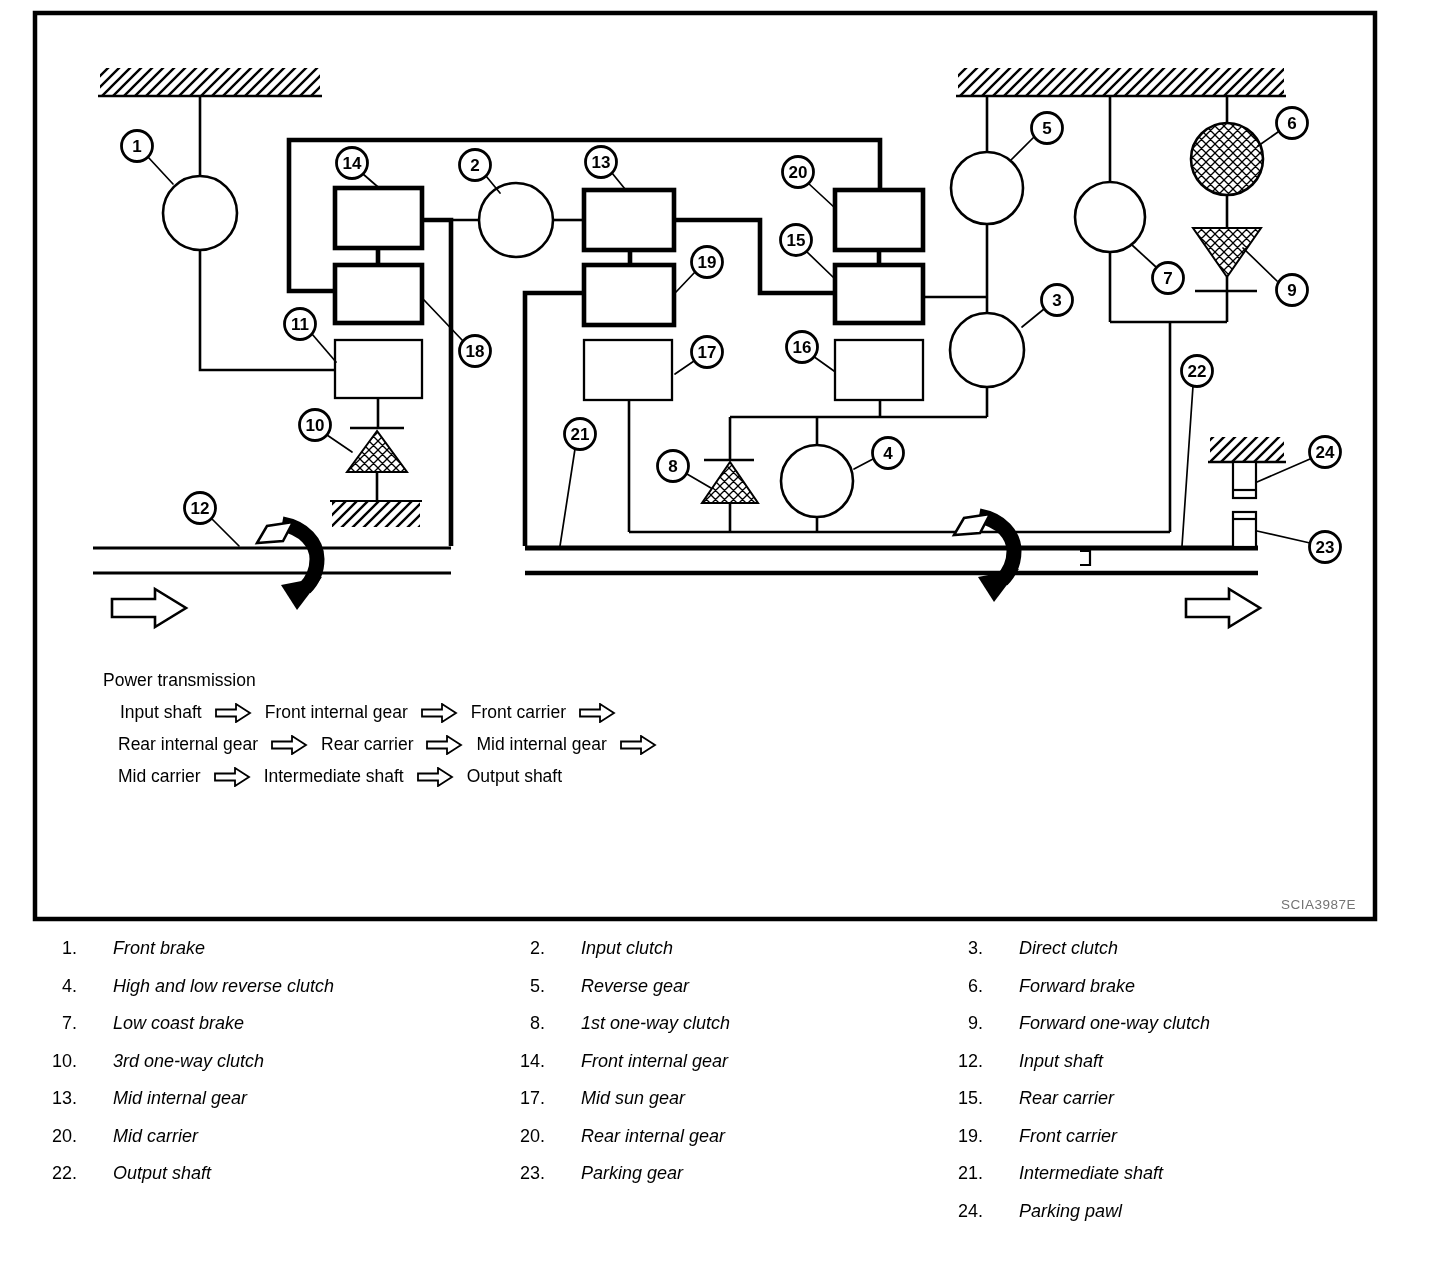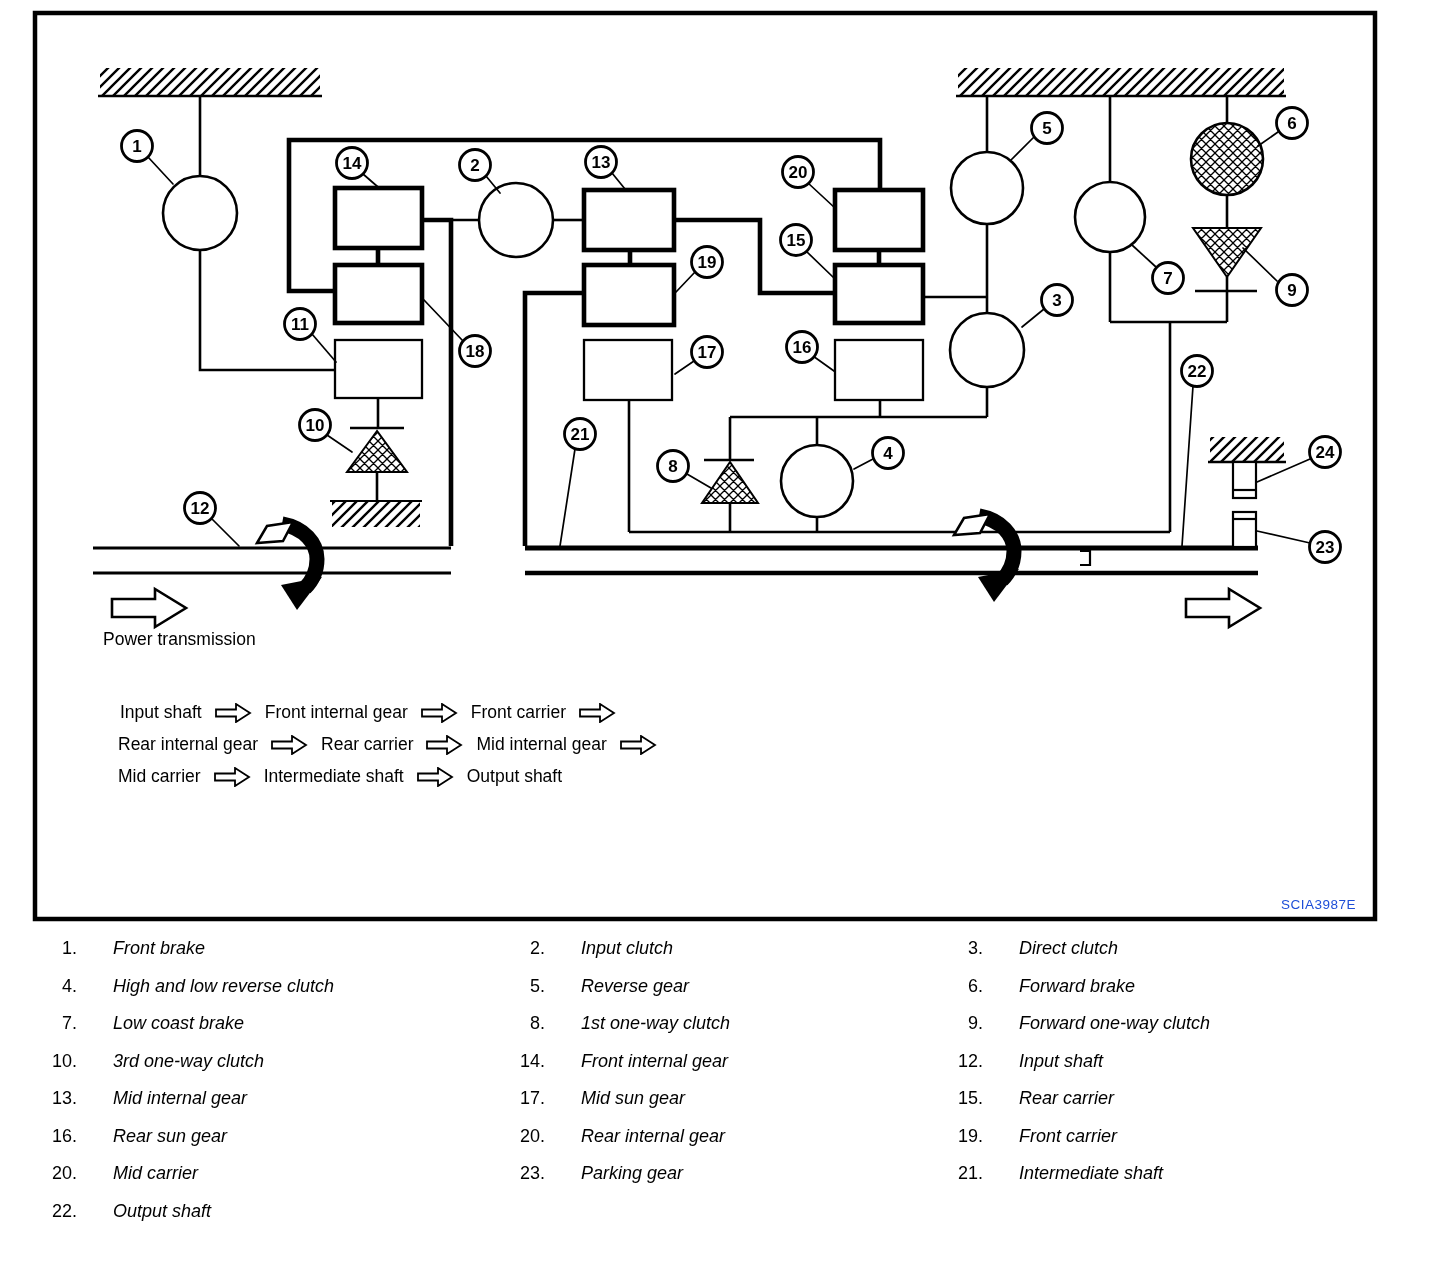--- a/index.html
+++ b/index.html
@@ -1,21 +1,21 @@
 <!DOCTYPE html>
 <html><head>
 <meta charset="utf-8">
 <style>
   html,body{margin:0;padding:0;background:#fff;}
   body{width:1456px;height:1264px;position:relative;font-family:"Liberation Sans",sans-serif;color:#000;}
   .stage{position:absolute;left:0;top:0;width:1456px;height:1264px;background:#fff;overflow:hidden;}
   svg text{font-family:"Liberation Sans",sans-serif;}
   .callout-num{font-size:17px;font-weight:bold;}
-  .fig-code{position:absolute;top:897px;right:100px;font-size:13.5px;letter-spacing:.5px;color:#1d4ed8;}
-  .pt-title{position:absolute;left:103px;top:629px;font-size:17.5px;}
+  .fig-code{position:absolute;top:897px;right:100px;font-size:13.5px;letter-spacing:.5px;color:#737373;}
+  .pt-title{position:absolute;left:103px;top:670px;font-size:17.5px;}
   .pt-row{position:absolute;display:flex;align-items:center;gap:13px;font-size:17.5px;white-space:nowrap;}
   .pt-row svg{flex:0 0 auto;display:block;}
   #pt-row-0{left:120px;top:702px;}
   #pt-row-1{left:118px;top:734px;}
   #pt-row-2{left:118px;top:766px;}
   .parts-col{position:absolute;top:938px;width:430px;}
   #parts-col-0{left:47px;}
   #parts-col-1{left:515px;}
   #parts-col-2{left:953px;}
   .part-row{display:flex;align-items:baseline;height:22px;margin-bottom:15.5px;font-size:18px;}
@@ -346,24 +346,20 @@
       </div>
     <div class="part-row">
         <span class="part-num">10.</span>
         <span class="part-label">3rd one-way clutch</span>
       </div>
     <div class="part-row">
         <span class="part-num">13.</span>
         <span class="part-label">Mid internal gear</span>
       </div>
     <div class="part-row">
-        <span class="part-num">16.</span>
-        <span class="part-label">Rear sun gear</span>
-      </div>
-    <div class="part-row">
         <span class="part-num">20.</span>
         <span class="part-label">Mid carrier</span>
       </div>
     <div class="part-row">
         <span class="part-num">22.</span>
         <span class="part-label">Output shaft</span>
       </div>
   </div>
   <div class="parts-col" id="parts-col-1">
     <div class="part-row">
@@ -417,15 +413,19 @@
         <span class="part-label">Rear carrier</span>
       </div>
     <div class="part-row">
         <span class="part-num">19.</span>
         <span class="part-label">Front carrier</span>
       </div>
     <div class="part-row">
         <span class="part-num">21.</span>
         <span class="part-label">Intermediate shaft</span>
       </div>
+    <div class="part-row">
+        <span class="part-num">24.</span>
+        <span class="part-label">Parking pawl</span>
+      </div>
   </div>
 
 </div>
 
 </body></html>

